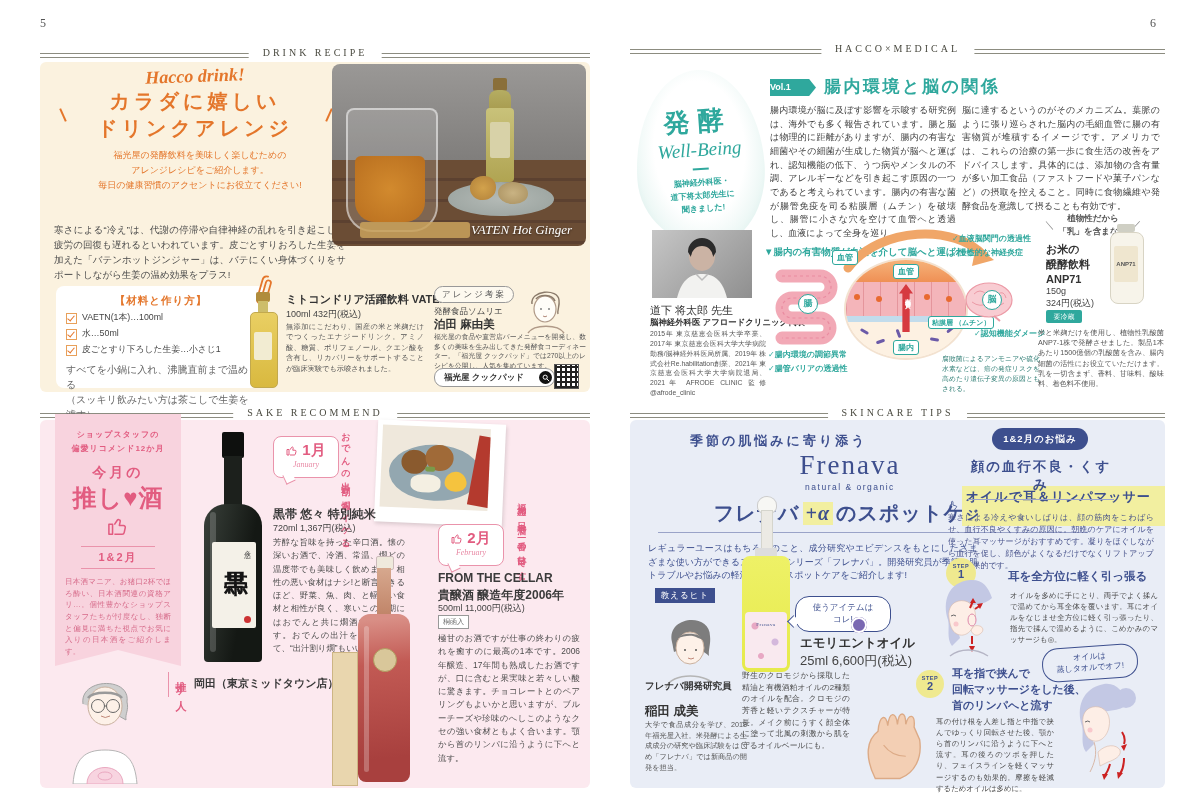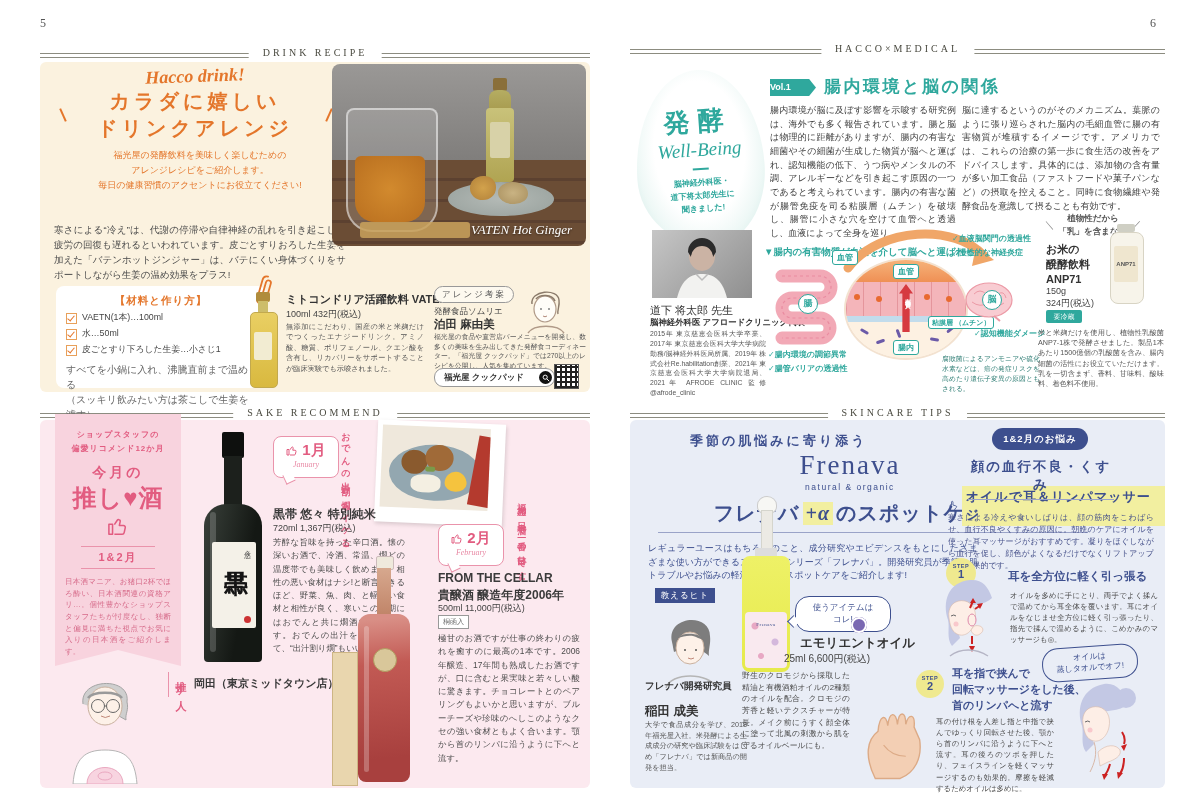--- a/index.html
+++ b/index.html
@@ -452,21 +452,21 @@
       <div class="ab" style="left:3px;bottom:4px;width:42px;height:56px;background:#f9e9ef;border-radius:4px;
            background-image:radial-gradient(circle at 10px 14px,#e8a8c4 3px,transparent 4px),radial-gradient(circle at 30px 30px,#d4b8dc 3px,transparent 4px),radial-gradient(circle at 16px 44px,#e8a8c4 2.5px,transparent 3.5px);text-align:center">
         <span style="font-size:5px;color:#3d4f8e;letter-spacing:.5px;font-family:'Liberation Serif','DejaVu Serif',serif">Frenava</span>
       </div>
     </div>
   </div>
   <div class="ab bubble pre" style="left:165px;top:176px;width:94px;height:34px">使うアイテムは
 コレ!</div>
   <div class="ab" style="left:221px;top:197px;width:16px;height:16px;border-radius:50%;background:#7a68b2;box-shadow:inset 0 0 0 2px #fff,inset 0 0 0 3px #7a68b2"></div>
   <div class="ab" style="left:170px;top:215px;font-size:12.5px;font-weight:bold;color:#333">エモリエントオイル</div>
-  <div class="ab" style="left:154px;top:232px;font-size:10px;color:#444">25ml 6,600円(税込)</div>
+  <div class="ab" style="left:170px;top:232px;font-size:13px;color:#444">25ml 6,600円(税込)</div>
   <div class="ab" style="left:112px;top:250px;width:108px;font-size:7.8px;line-height:1.5;color:#4a4a4a;text-align:justify">野生のクロモジから採取した精油と有機酒粕オイルの2種類のオイルを配合。クロモジの芳香と軽いテクスチャーが特長。メイク前にうすく顔全体に塗って北風の刺激から肌を守るオイルベールにも。</div>
   <svg class="ab" style="left:228px;top:278px" width="90" height="86" viewBox="0 0 64 62">
     <path d="M12 58 C4 42 6 30 14 24 C15 12 20 11 21 20 C22 10 27 9 28 19 C29 9 34 9 34 19 C36 11 41 11 40 21 L44 30 C46 44 40 54 30 58 Z" fill="#f3cfb4" stroke="#dcaa86" stroke-width="1"></path>
     <path d="M18 34 q6 8 16 8" fill="none" stroke="#dcaa86" stroke-width=".8"></path>
   </svg>
 
   <div class="ab worry-badge" style="left:362px;top:8px;width:96px;height:22px">1&amp;2月のお悩み</div>
   <div class="ab method" style="left:316px;top:66px">
     <svg width="12" height="13" viewBox="0 0 16 16">
       <path d="M6 10 C5 6 6.5 4 7.5 6.5 L7.5 2 C7.5 .5 9.5 .5 9.5 2 L9.5 6 L13 7 C15 7.6 15 9 13.4 9.8 L11 13.5 H6.5 Z" fill="none" stroke="#3d4f8e" stroke-width="1.1"></path>

